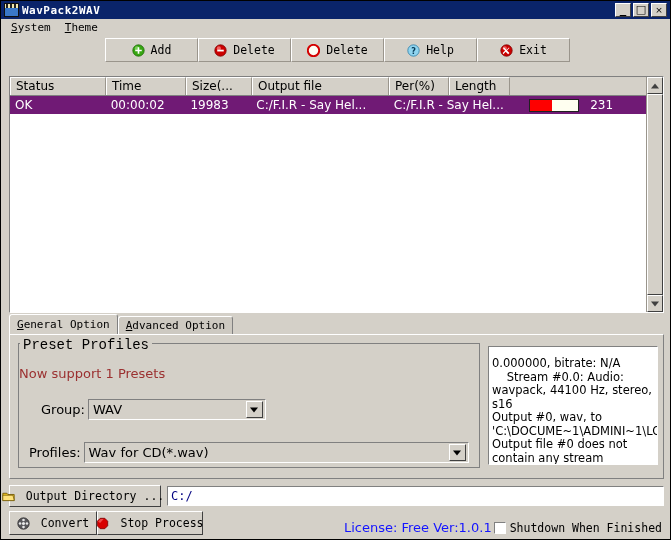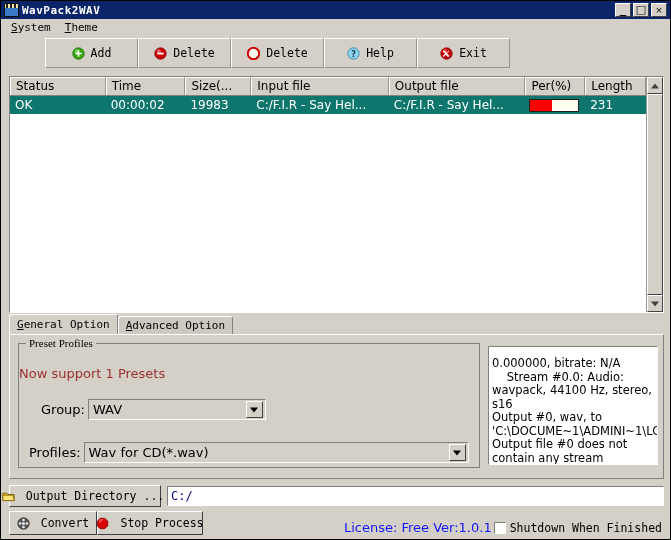--- a/index.html
+++ b/index.html
@@ -100,26 +100,26 @@
     padding: 1px 6px;
     font-family: "DejaVu Sans Mono", monospace;
     font-size: 11px;
     color: #000;
     white-space: nowrap;
   }
   .menu-item u { text-decoration: underline; }
 
   
   .toolbar {
-    height: 30px;
+    height: 24px;
     margin: 2px 0 0 0;
     background: #d4d0c8;
     display: flex;
     align-items: stretch;
-    padding-left: 44px;
+    padding-left: 104px;
     box-sizing: border-box;
   }
   .tb-btn {
     width: 93px;
     background: #d4d0c8;
     border-left: 1px solid #ffffff;
     border-right: 1px solid #9a958c;
     border-top: 1px solid #ffffff;
     border-bottom: 1px solid #9a958c;
     display: flex;
@@ -161,21 +161,21 @@
     font-size: 12px;
     line-height: 17px;
     color: #000;
     white-space: nowrap;
     overflow: hidden;
     background: #d4d0c8;
   }
   .row {
     display: flex;
     height: 18px;
-    background: #0f766e;
+    background: #701a75;
     color: #ffffff;
     align-items: center;
   }
   .cell {
     box-sizing: border-box;
     padding-left: 5px;
     font-size: 12px;
     line-height: 18px;
     white-space: nowrap;
     overflow: hidden;
@@ -279,25 +279,25 @@
   }
   .groupbox {
     position: absolute;
     left: 8px; top: 8px;
     width: 462px; height: 125px;
     border: 1px solid #808080;
     box-sizing: border-box;
   }
   .group-legend {
     position: absolute;
-    left: 7px; top: -7px;
+    left: 1px; top: -7px;
     background: #d4d0c8;
     padding: 0 3px;
-    font-family: Liberation Serif, serif;
-    font-size: 11px;
+    font-family: Liberation Mono, monospace;
+    font-size: 14px;
     color: #000;
     white-space: nowrap;
   }
   .preset-note {
     position: absolute;
     left: 0; right: 0; top: 22px;
     text-align: left;
     font-size: 13px;
     color: #9b3030;
     font-family: "DejaVu Sans", sans-serif;
@@ -509,21 +509,20 @@
       <span>Exit</span>
     </div>
   </div>
 
   <div class="listwrap">
     <div class="listmain">
       <div class="hdr">
         <div class="hcell" style="width:96px">Status</div>
         <div class="hcell" style="width:80px">Time</div>
         <div class="hcell" style="width:66px">Size(...</div>
-        <div class="hcell" style="width:138px">Input file</div>
         <div class="hcell" style="width:137px">Output file</div>
         <div class="hcell" style="width:60px">Per(%)</div>
         <div class="hcell" style="width:61px">Length</div>
       </div>
       <div class="listbody">
         <div class="row">
           <div class="cell" style="width:96px">OK</div>
           <div class="cell" style="width:80px">00:00:02</div>
           <div class="cell" style="width:66px">19983</div>
           <div class="cell" style="width:138px">C:/F.I.R - Say Hel...</div>

